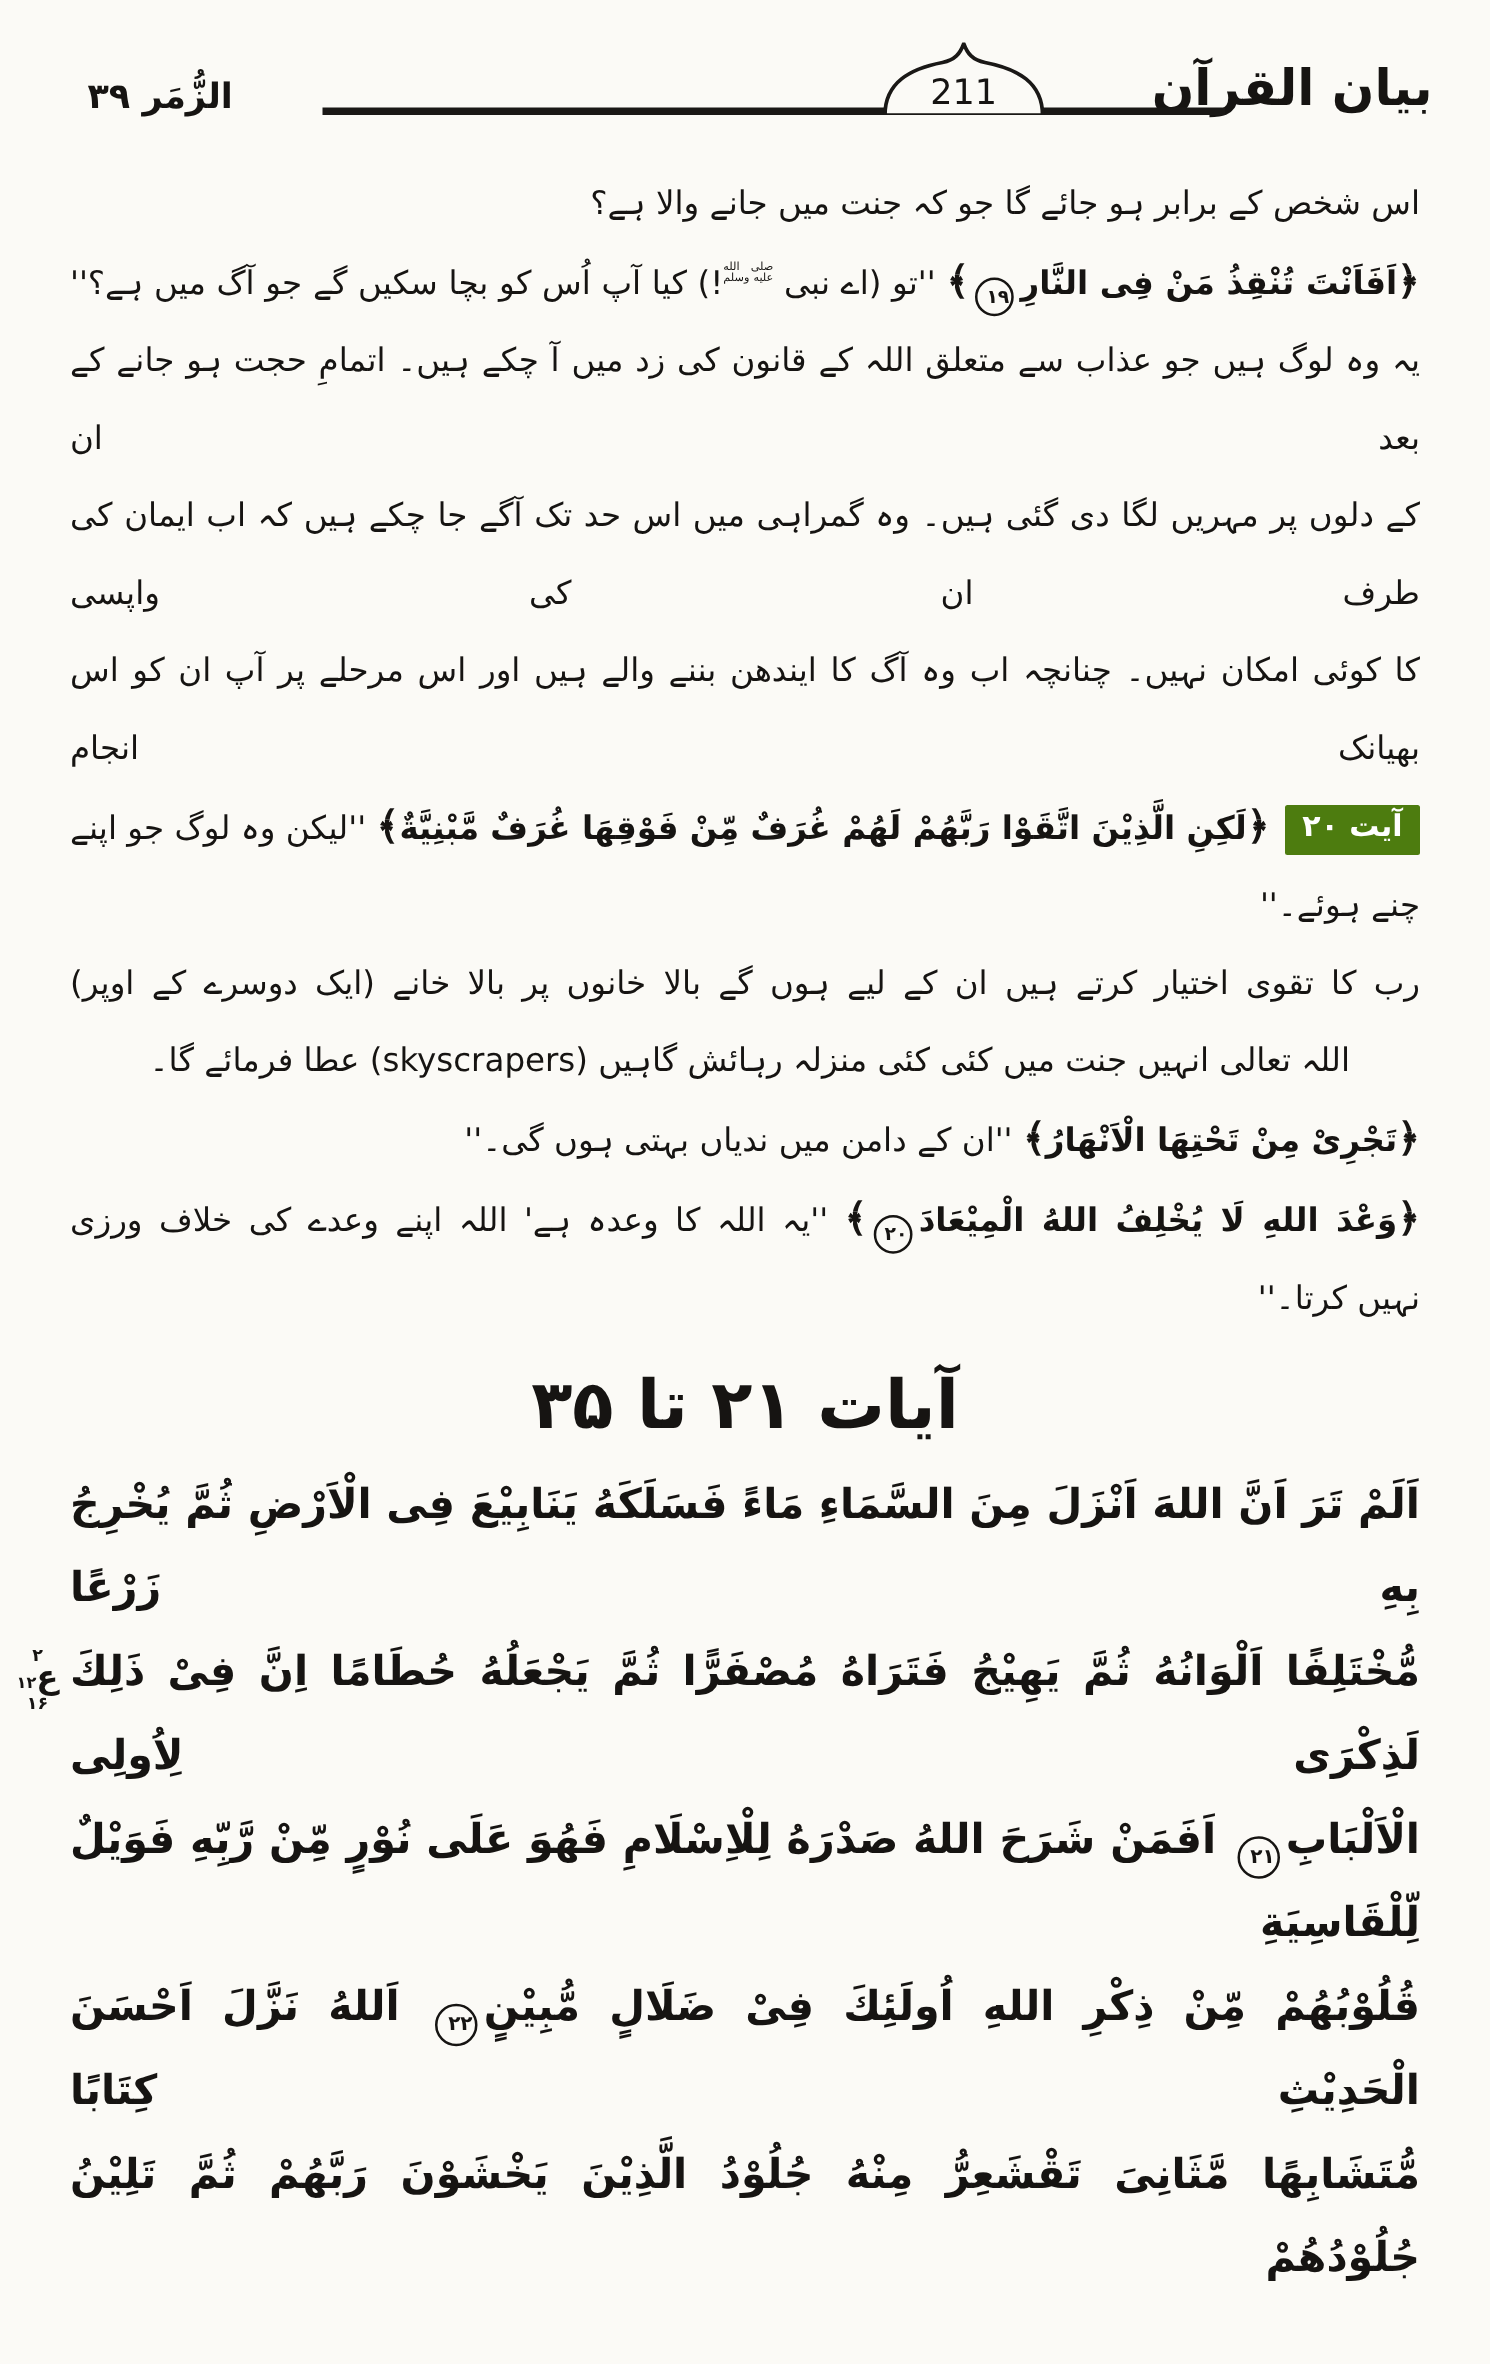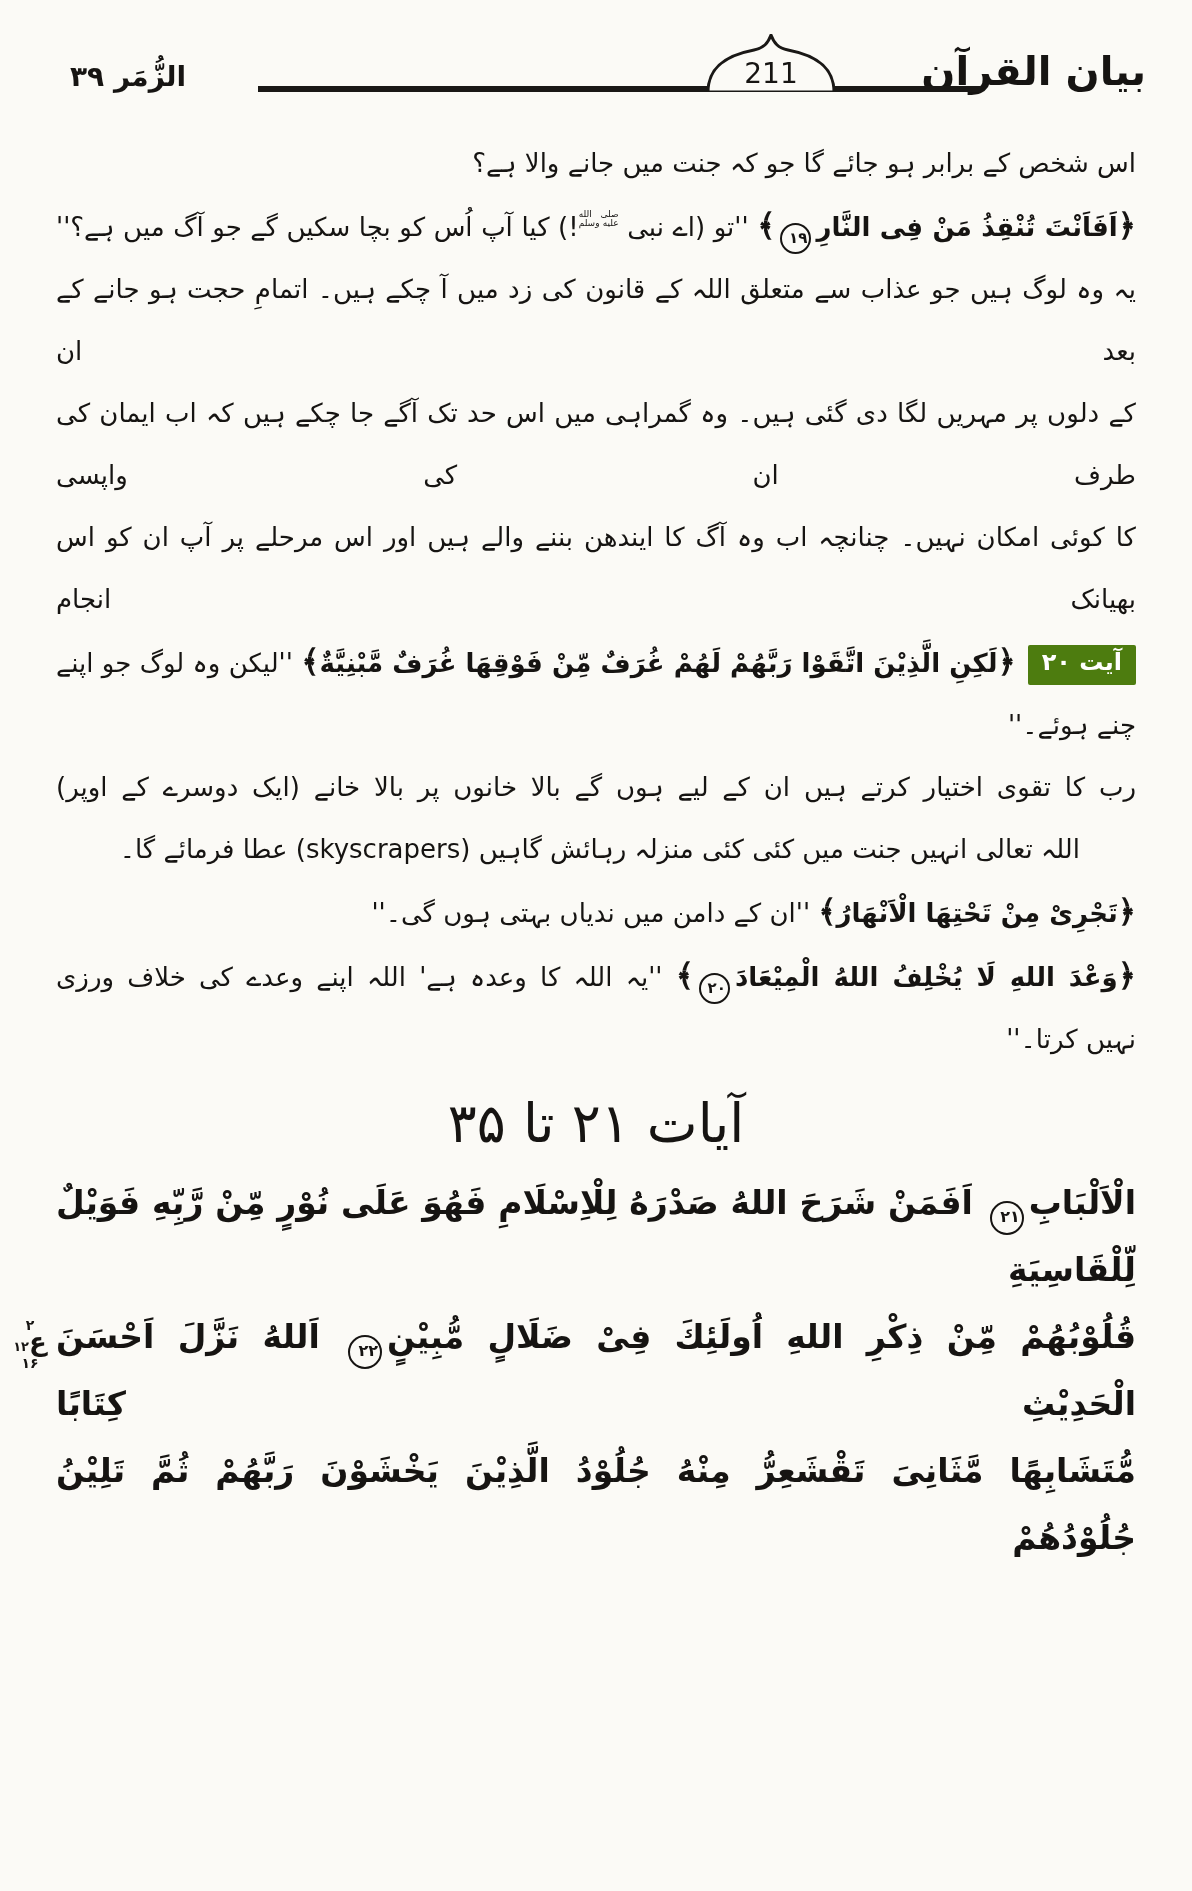--- a/index.html
+++ b/index.html
@@ -71,21 +71,21 @@
     display: inline-block;
     background: #4d7c0f; color: #ffffff;
     font-size: 24px; font-weight: bold;
     padding: 2px 14px 7px; margin-left: 12px;
     border-radius: 2px; line-height: 1.3; vertical-align: 2px;
   }
   
   .heading {
     margin: 22px 0 14px;
     text-align: center;
-    font-size: 54px; font-weight: normal;
+    font-size: 54px; font-weight: bold;
   }
   
   .quran-block { position: relative; margin-top: 6px; }
   .quran-line {
     margin: 0;
     font-size: 33px; font-weight: bold;
     line-height: 67px;
     text-align: justify; text-align-last: justify;
   }
   .quran-line .medallion {
@@ -141,19 +141,21 @@
     <p class="urdu-line start">نہیں کرتا۔''</p>
 
     <h2 class="heading">آیات ۲۱ تا ۳۵</h2>
 
     <section class="quran-block">
       <div class="ruku">
         <span>۲</span>
         <span class="ruku-ain"><i>ع</i><b>۱۲</b></span>
         <span>۱۶</span>
       </div>
+    <div class="quran-line">اَلَمْ تَرَ اَنَّ اللهَ اَنْزَلَ مِنَ السَّمَاءِ مَاءً فَسَلَكَهُ یَنَابِیْعَ فِی الْاَرْضِ ثُمَّ یُخْرِجُ بِهِ زَرْعًا</div>
+        <div class="quran-line">مُّخْتَلِفًا اَلْوَانُهُ ثُمَّ یَهِیْجُ فَتَرَاهُ مُصْفَرًّا ثُمَّ یَجْعَلُهُ حُطَامًا اِنَّ فِیْ ذَلِكَ لَذِكْرَى لِاُولِی</div>
         <div class="quran-line">الْاَلْبَابِ<span class="medallion">۲۱</span> اَفَمَنْ شَرَحَ اللهُ صَدْرَهُ لِلْاِسْلَامِ فَهُوَ عَلَى نُوْرٍ مِّنْ رَّبِّهِ فَوَیْلٌ لِّلْقَاسِیَةِ</div>
         <div class="quran-line">قُلُوْبُهُمْ مِّنْ ذِكْرِ اللهِ اُولَئِكَ فِیْ ضَلَالٍ مُّبِیْنٍ<span class="medallion">۲۲</span> اَللهُ نَزَّلَ اَحْسَنَ الْحَدِیْثِ كِتَابًا</div>
         <div class="quran-line">مُّتَشَابِهًا مَّثَانِیَ تَقْشَعِرُّ مِنْهُ جُلُوْدُ الَّذِیْنَ یَخْشَوْنَ رَبَّهُمْ ثُمَّ تَلِیْنُ جُلُوْدُهُمْ</div>
       </section>
 
   </main>
 </div>
 
 </body></html>

